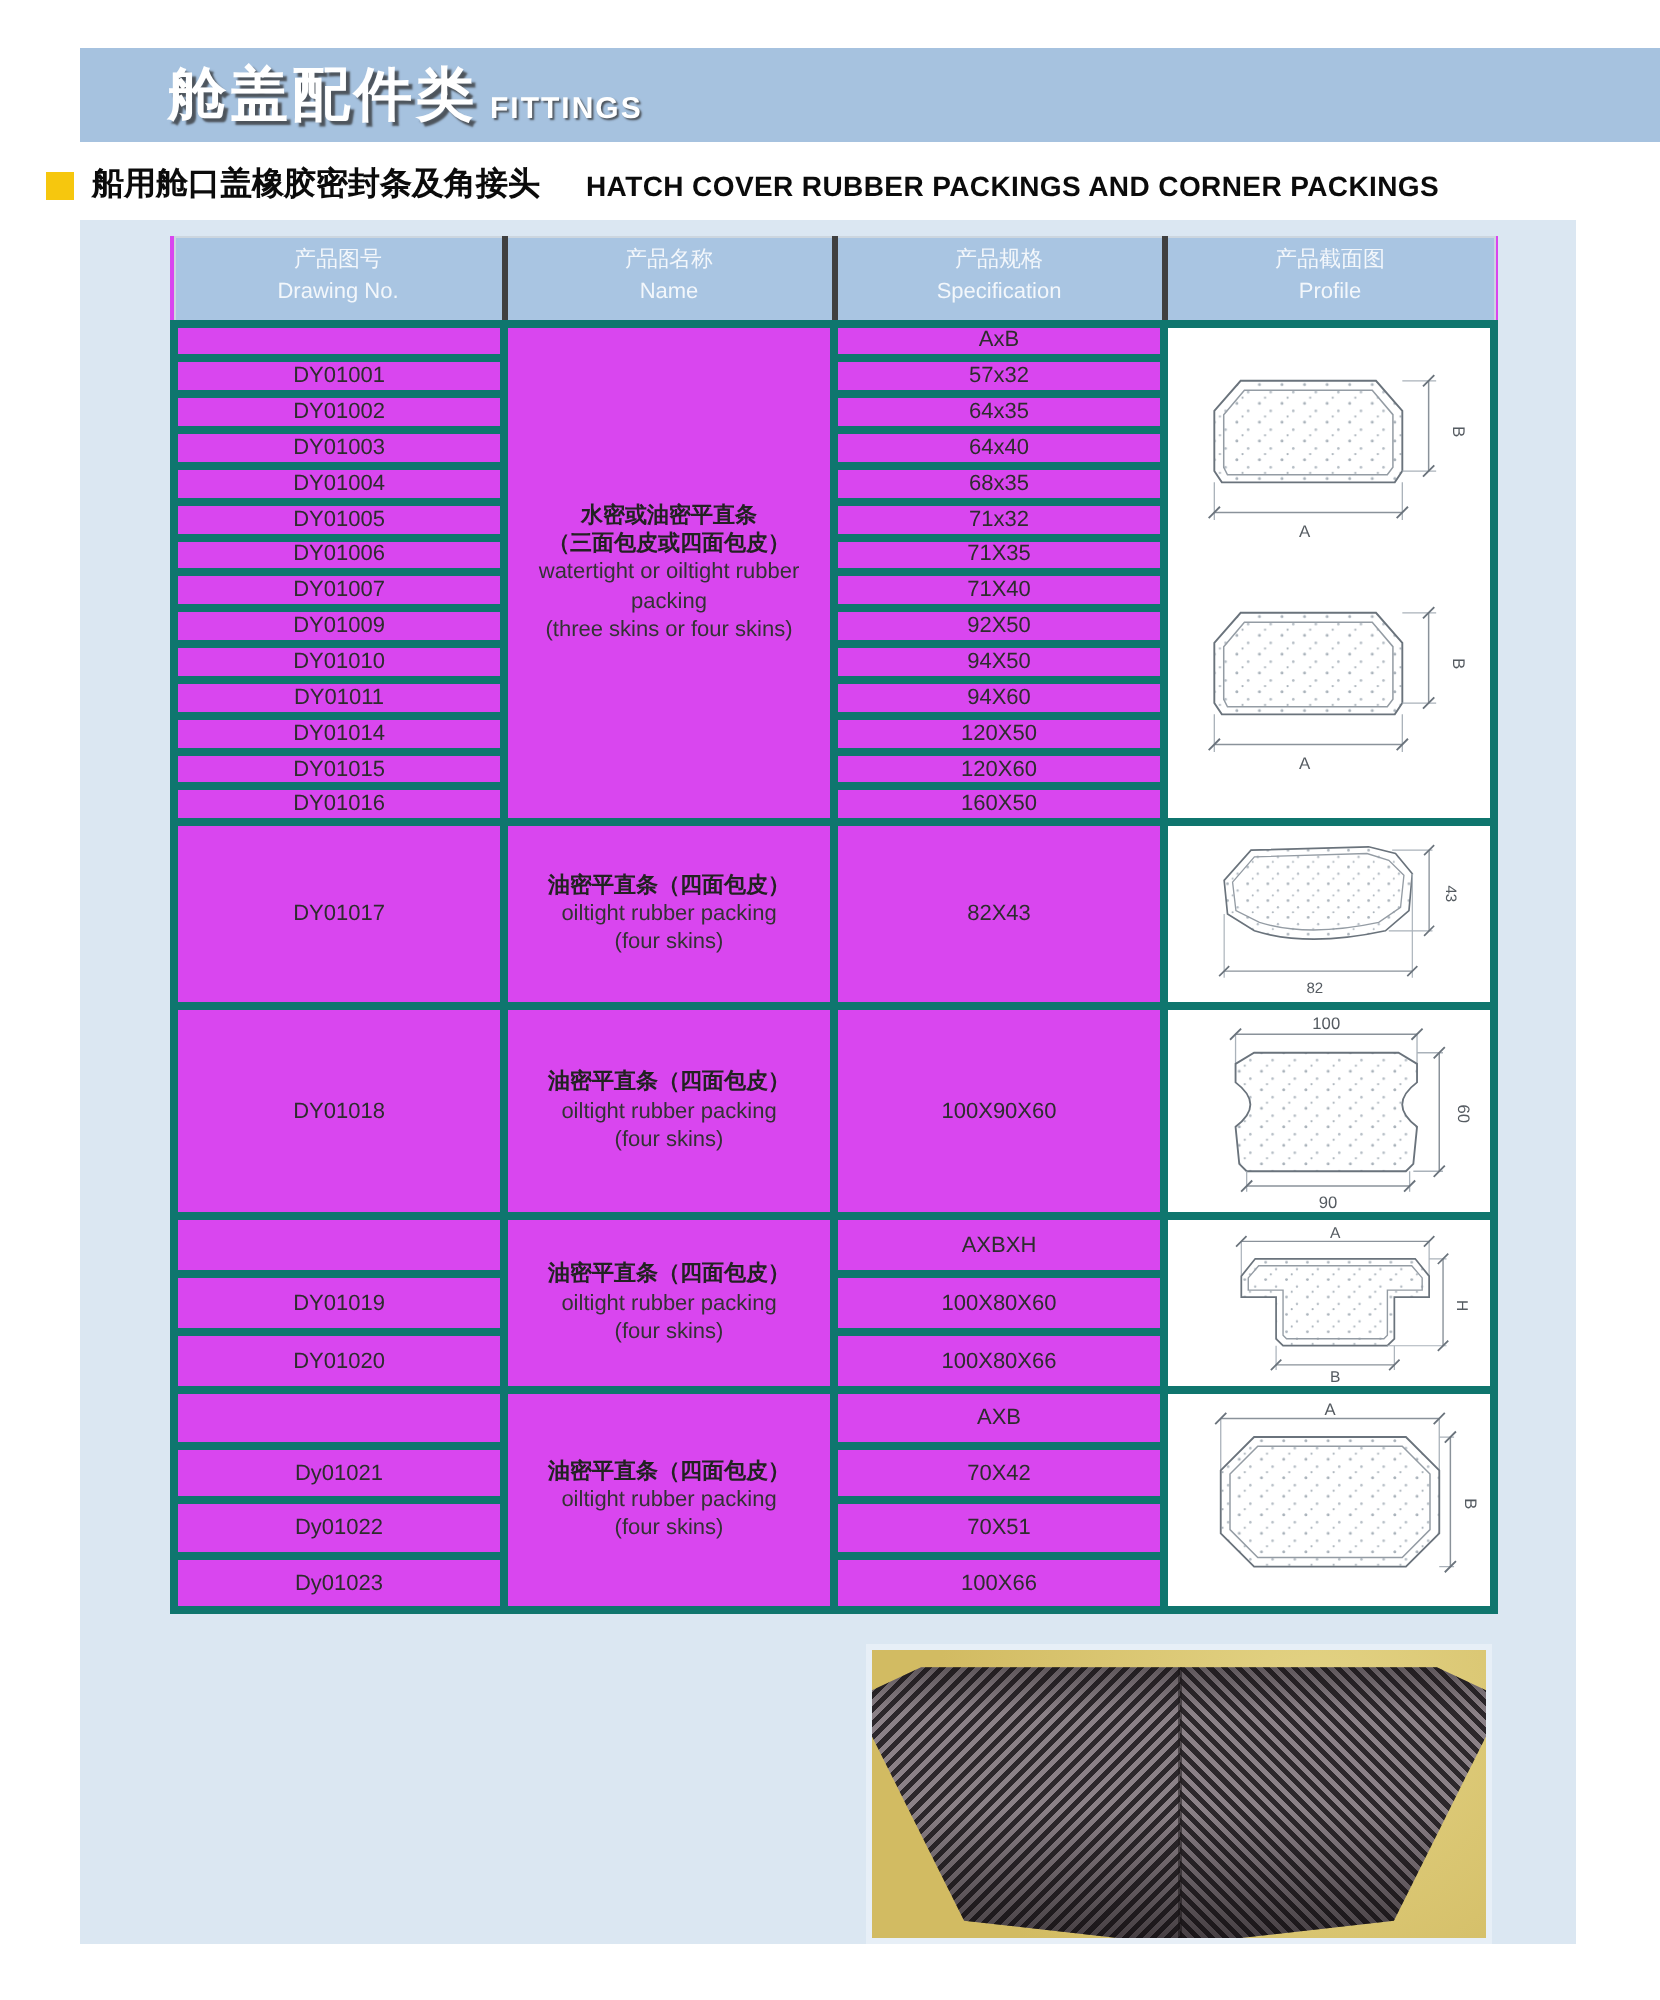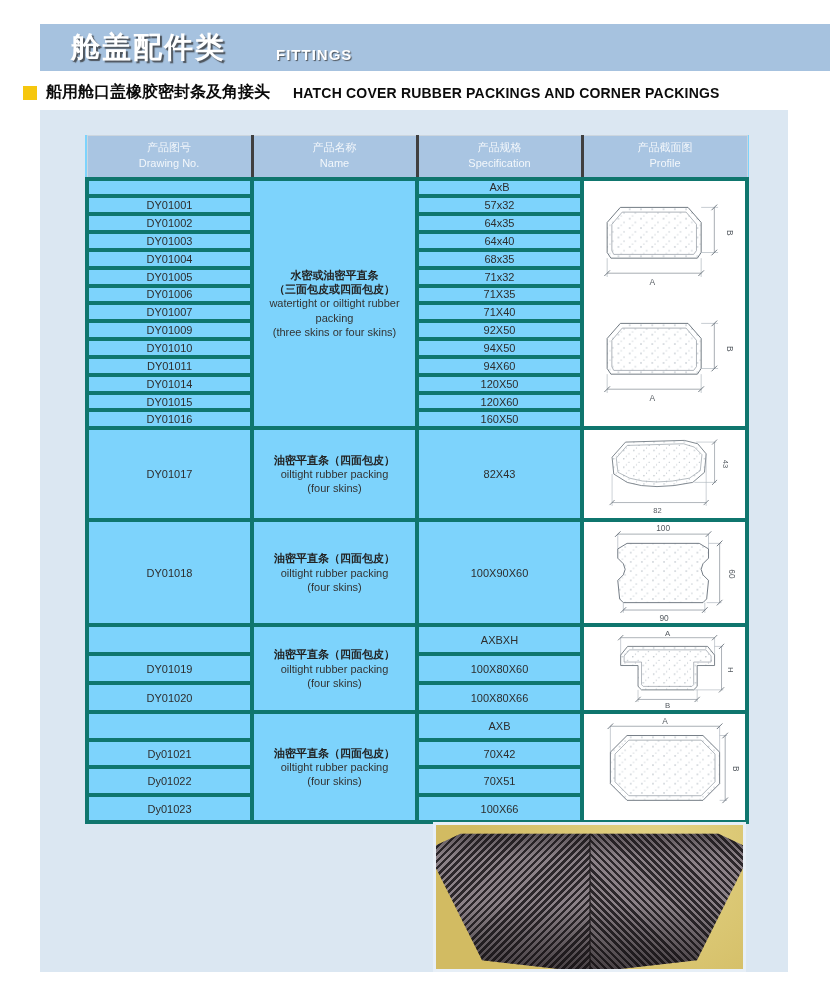--- a/index.html
+++ b/index.html
@@ -4,21 +4,21 @@
 <style>
   * { margin:0; padding:0; box-sizing:border-box; }
   html,body { background:#ffffff; }
   body {
     width:830px; height:1000px; position:relative; overflow:hidden;
     font-family:"Liberation Sans","DejaVu Sans",sans-serif;
   }
   
   .banner {
     position:absolute; left:40px; top:24px; width:790px; height:47px;
-    background:#a6c2df; display:flex; align-items:center; padding-left:31px;gap:44px;
+    background:#a6c2df; display:flex; align-items:center; padding-left:44px;
   }
   .banner-zh {
     font-size:29px; font-weight:bold; color:#ffffff; letter-spacing:2px;
     text-shadow:2px 2px 1px #4d545c;
   }
   .banner-en {
     font-size:15px; font-weight:bold; color:#ffffff; margin-left:6px;
     align-self:flex-end; padding-bottom:8px; letter-spacing:1px;
     text-shadow:1px 1px 1px #4d545c;
   }
@@ -29,22 +29,22 @@
   .bullet { width:14px; height:14px; background:#f6c70e; flex:0 0 auto; }
   .sub-zh { font-size:16px; font-weight:bold; color:#0b0b0b; margin-left:9px; }
   .sub-en { font-size:14px; font-weight:bold; color:#0b0b0b; margin-left:23px; letter-spacing:.2px; }
   
   .panel {
     position:absolute; left:40px; top:110px; width:748px; height:862px;
     background:#dbe7f2;
   }
   
   table.spec-table {
-    position:absolute; left:45px; top:25px; width:660px;
-    border-collapse:collapse; table-layout:fixed; background:#7dd3fc;
+    position:absolute; left:45px; top:8px; width:660px;
+    border-collapse:collapse; table-layout:fixed; background:#d946ef;
     border:1px solid #ccd6df;
   }
   .spec-table col { width:165px; }
   .spec-table th {
     background:#a9c5e2; color:#f3f7fb; font-weight:normal;
     height:43px; font-size:11px; line-height:1.45; text-align:center;
     border-bottom:2px solid #f0f5fa;
   }
   .spec-table th + th { border-left:3px solid #404040; }
   .spec-table td {

